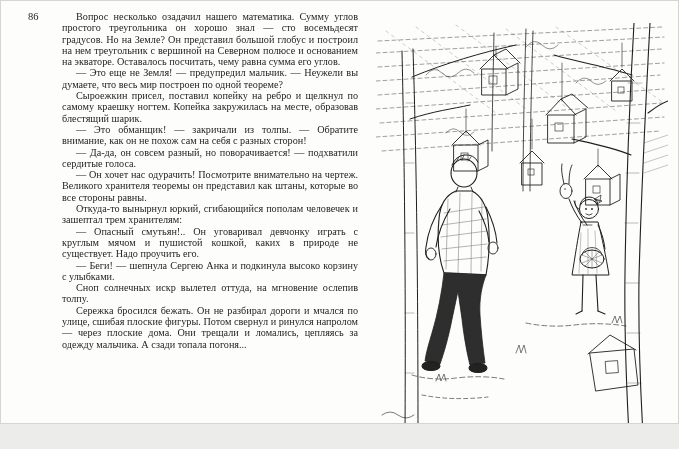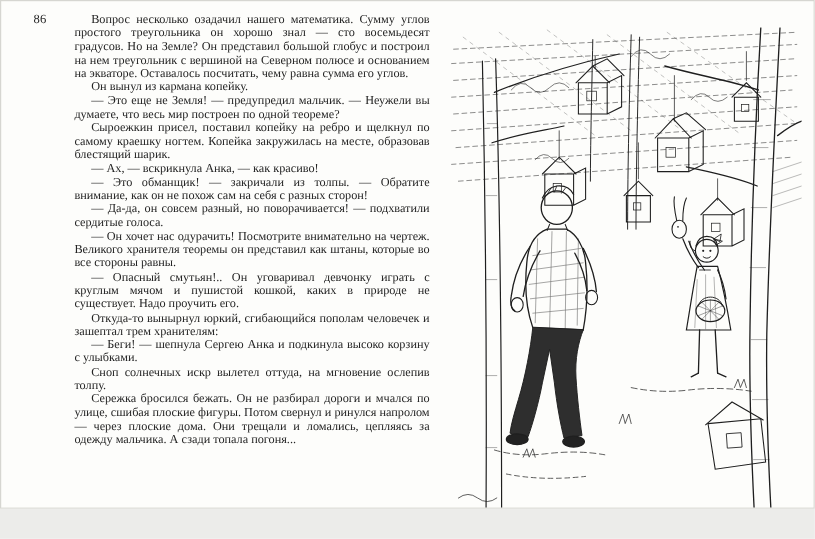--- a/index.html
+++ b/index.html
@@ -19,29 +19,27 @@
 </style>
 </head>
 <body>
 
 <div class="spread">
 
   <div class="page-number">86</div>
 
   <div class="text-page">
       <p>Вопрос несколько озадачил нашего математика. Сумму углов простого треугольника он хорошо знал — сто восемьдесят градусов. Но на Земле? Он представил большой глобус и построил на нем треугольник с вершиной на Северном полюсе и основанием на экваторе. Оставалось посчитать, чему равна сумма его углов.</p>
-      <p>Он вынул из кармана копейку.</p>
       <p>— Это еще не Земля! — предупредил мальчик. — Неужели вы думаете, что весь мир построен по одной теореме?</p>
       <p>Сыроежкин присел, поставил копейку на ребро и щелкнул по самому краешку ногтем. Копейка закружилась на месте, образовав блестящий шарик.</p>
-      <p>— Ах, — вскрикнула Анка, — как красиво!</p>
       <p>— Это обманщик! — закричали из толпы. — Обратите внимание, как он не похож сам на себя с разных сторон!</p>
       <p>— Да-да, он совсем разный, но поворачивается! — подхватили сердитые голоса.</p>
       <p>— Он хочет нас одурачить! Посмотрите внимательно на чертеж. Великого хранителя теоремы он представил как штаны, которые во все стороны равны.</p>
+      <p>Откуда-то вынырнул юркий, сгибающийся пополам человечек и зашептал трем хранителям:</p>
       <p>— Опасный смутьян!.. Он уговаривал девчонку играть с круглым мячом и пушистой кошкой, каких в природе не существует. Надо проучить его.</p>
-      <p>Откуда-то вынырнул юркий, сгибающийся пополам человечек и зашептал трем хранителям:</p>
       <p>— Беги! — шепнула Сергею Анка и подкинула высоко корзину с улыбками.</p>
       <p>Сноп солнечных искр вылетел оттуда, на мгновение ослепив толпу.</p>
       <p>Сережка бросился бежать. Он не разбирал дороги и мчался по улице, сшибая плоские фигуры. Потом свернул и ринулся напролом — через плоские дома. Они трещали и ломались, цепляясь за одежду мальчика. А сзади топала погоня...</p>
     </div>
 
   <div class="illustration">
     <svg viewBox="0 0 292 412" xmlns="http://www.w3.org/2000/svg">
       <g stroke="#1f1f1f" fill="none" stroke-linecap="round">
 
         <g stroke-width="0.6" opacity="0.7" stroke-dasharray="4 3">

